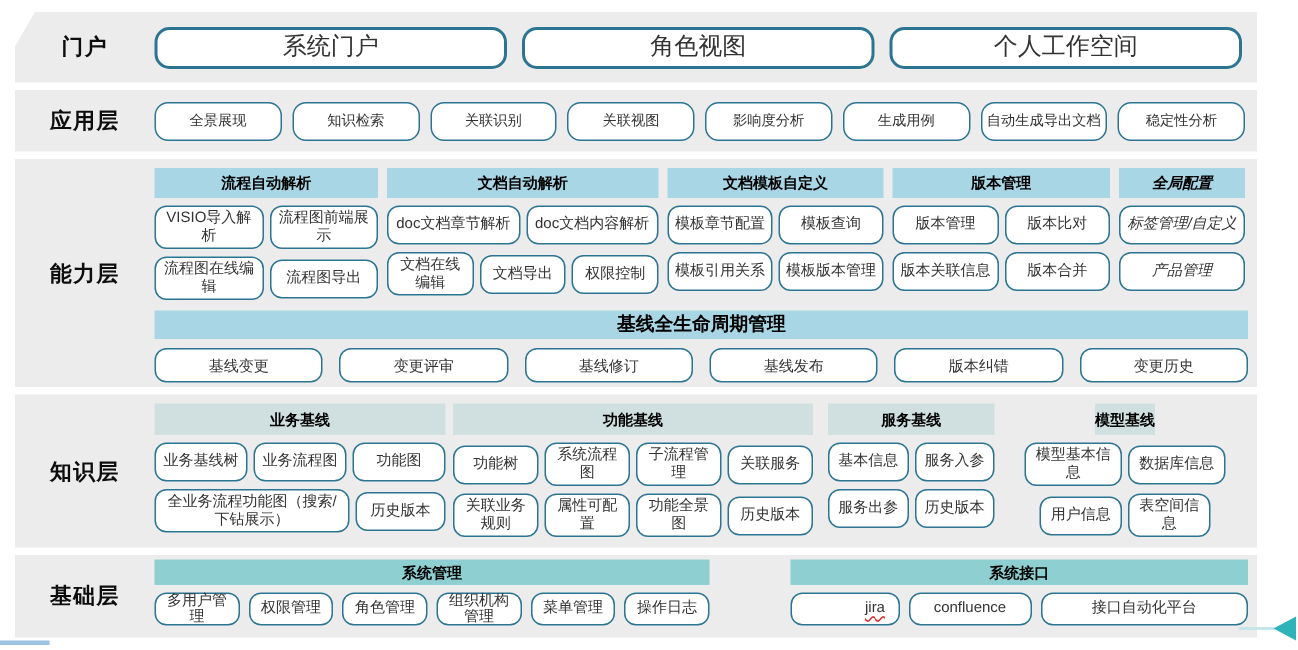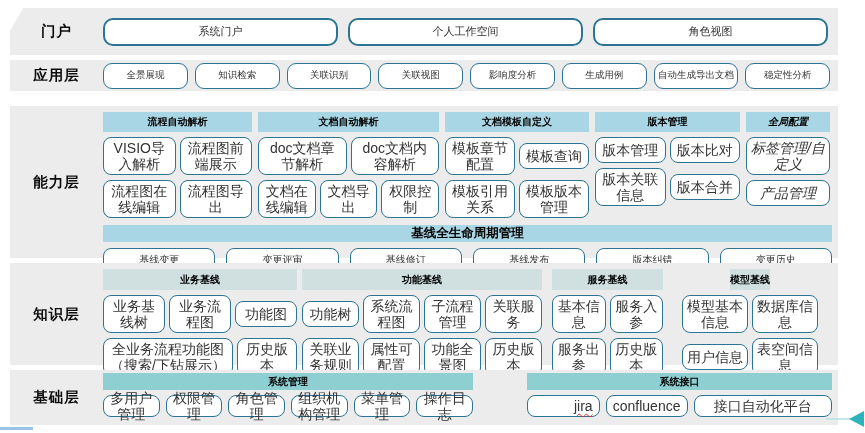--- a/index.html
+++ b/index.html
@@ -6,23 +6,23 @@
   .stage{position:relative;width:865px;height:433px;background:#ffffff;
          font-family:"Liberation Sans", sans-serif;overflow:hidden;}
   .band{position:absolute;left:10px;width:828px;background:#ececec;display:flex;align-items:stretch;box-sizing:border-box;}
   .layer-label{flex:0 0 93px;display:flex;align-items:center;justify-content:center;
                font-size:14.5px;font-weight:bold;color:#0d0d0d;letter-spacing:1px;}
   .band-content{flex:1;display:flex;align-items:center;box-sizing:border-box;}
   .col{flex-direction:column;align-items:stretch;}
   
   .pill{background:#fff;border:2px solid #2b7492;border-radius:10px;display:flex;align-items:center;justify-content:center;
         color:#333;box-sizing:border-box;text-align:center;}
-  .btn-lg{flex:1;height:28px;font-size:11px;}
+  .btn-lg{flex:1;height:28px;font-size:16px;}
   .btn-md{flex:1;height:26px;font-size:9.5px;border-width:1.5px;border-radius:9px;}
-  .btn-sm{flex:1;min-height:26px;font-size:14px;border-width:1.5px;border-radius:8px;
+  .btn-sm{flex:1;min-height:26px;font-size:10px;border-width:1.5px;border-radius:8px;
           line-height:1.15;padding:2px 4px;}
   .btn-bl{flex:1;height:23px;font-size:10px;border-width:1.5px;border-radius:8px;}
   .btn-fd{flex:1;height:22px;min-height:22px;}
   
   .grp{display:flex;flex-direction:column;box-sizing:border-box;}
   .grp-header{height:20px;background:#a8d6e5;display:flex;align-items:center;justify-content:center;
               font-size:10px;font-weight:bold;color:#000;}
   .grp-header.pale{background:#d0e0e0;height:21px;}
   .grp-header.teal{background:#8ed0d2;height:17px;}
   .grp-row{display:flex;gap:4px;margin-top:5px;align-items:center;}
@@ -53,36 +53,36 @@
               text-decoration-thickness:1px;text-underline-offset:2px;padding-left:40px;}
   
   .corner-cut{position:absolute;top:0;left:0;width:28px;height:48px;background:#fff;
               clip-path:polygon(0 0,100% 0,0 100%);z-index:5;}
   .bottom-line{position:absolute;left:0;top:427px;width:33px;height:3px;background:#9cc2e5;}
   .arrow-line{position:absolute;top:418px;left:826px;width:24px;height:2px;background:#c5e6e9;}
   .arrow-head{position:absolute;top:411px;left:849px;width:0;height:0;
               border-top:8px solid transparent;border-bottom:8px solid transparent;border-right:15px solid #2fb3ba;}
   
   #band-portal{top:8px;height:47px;}
-  #band-app{top:60px;height:31px;}
+  #band-app{top:60px;height:41px;}
   #band-cap{top:106px;height:152px;}
   #band-kn{top:263px;height:102px;}
   #band-fd{top:370px;height:55px;}
 </style>
 </head>
 <body>
 
 <div class="stage">
 
   <div class="band" id="band-portal">
     <div class="layer-label">门户</div>
     <div class="band-content portal-row">
       <div class="pill btn-lg">系统门户</div>
+      <div class="pill btn-lg">角色视图</div>
       <div class="pill btn-lg">个人工作空间</div>
-      <div class="pill btn-lg">角色视图</div>
     </div>
   </div>
 
   <div class="band" id="band-app">
     <div class="layer-label">应用层</div>
     <div class="band-content app-row">
       <div class="pill btn-md">全景展现</div>
       <div class="pill btn-md">知识检索</div>
       <div class="pill btn-md">关联识别</div>
       <div class="pill btn-md">关联视图</div>

